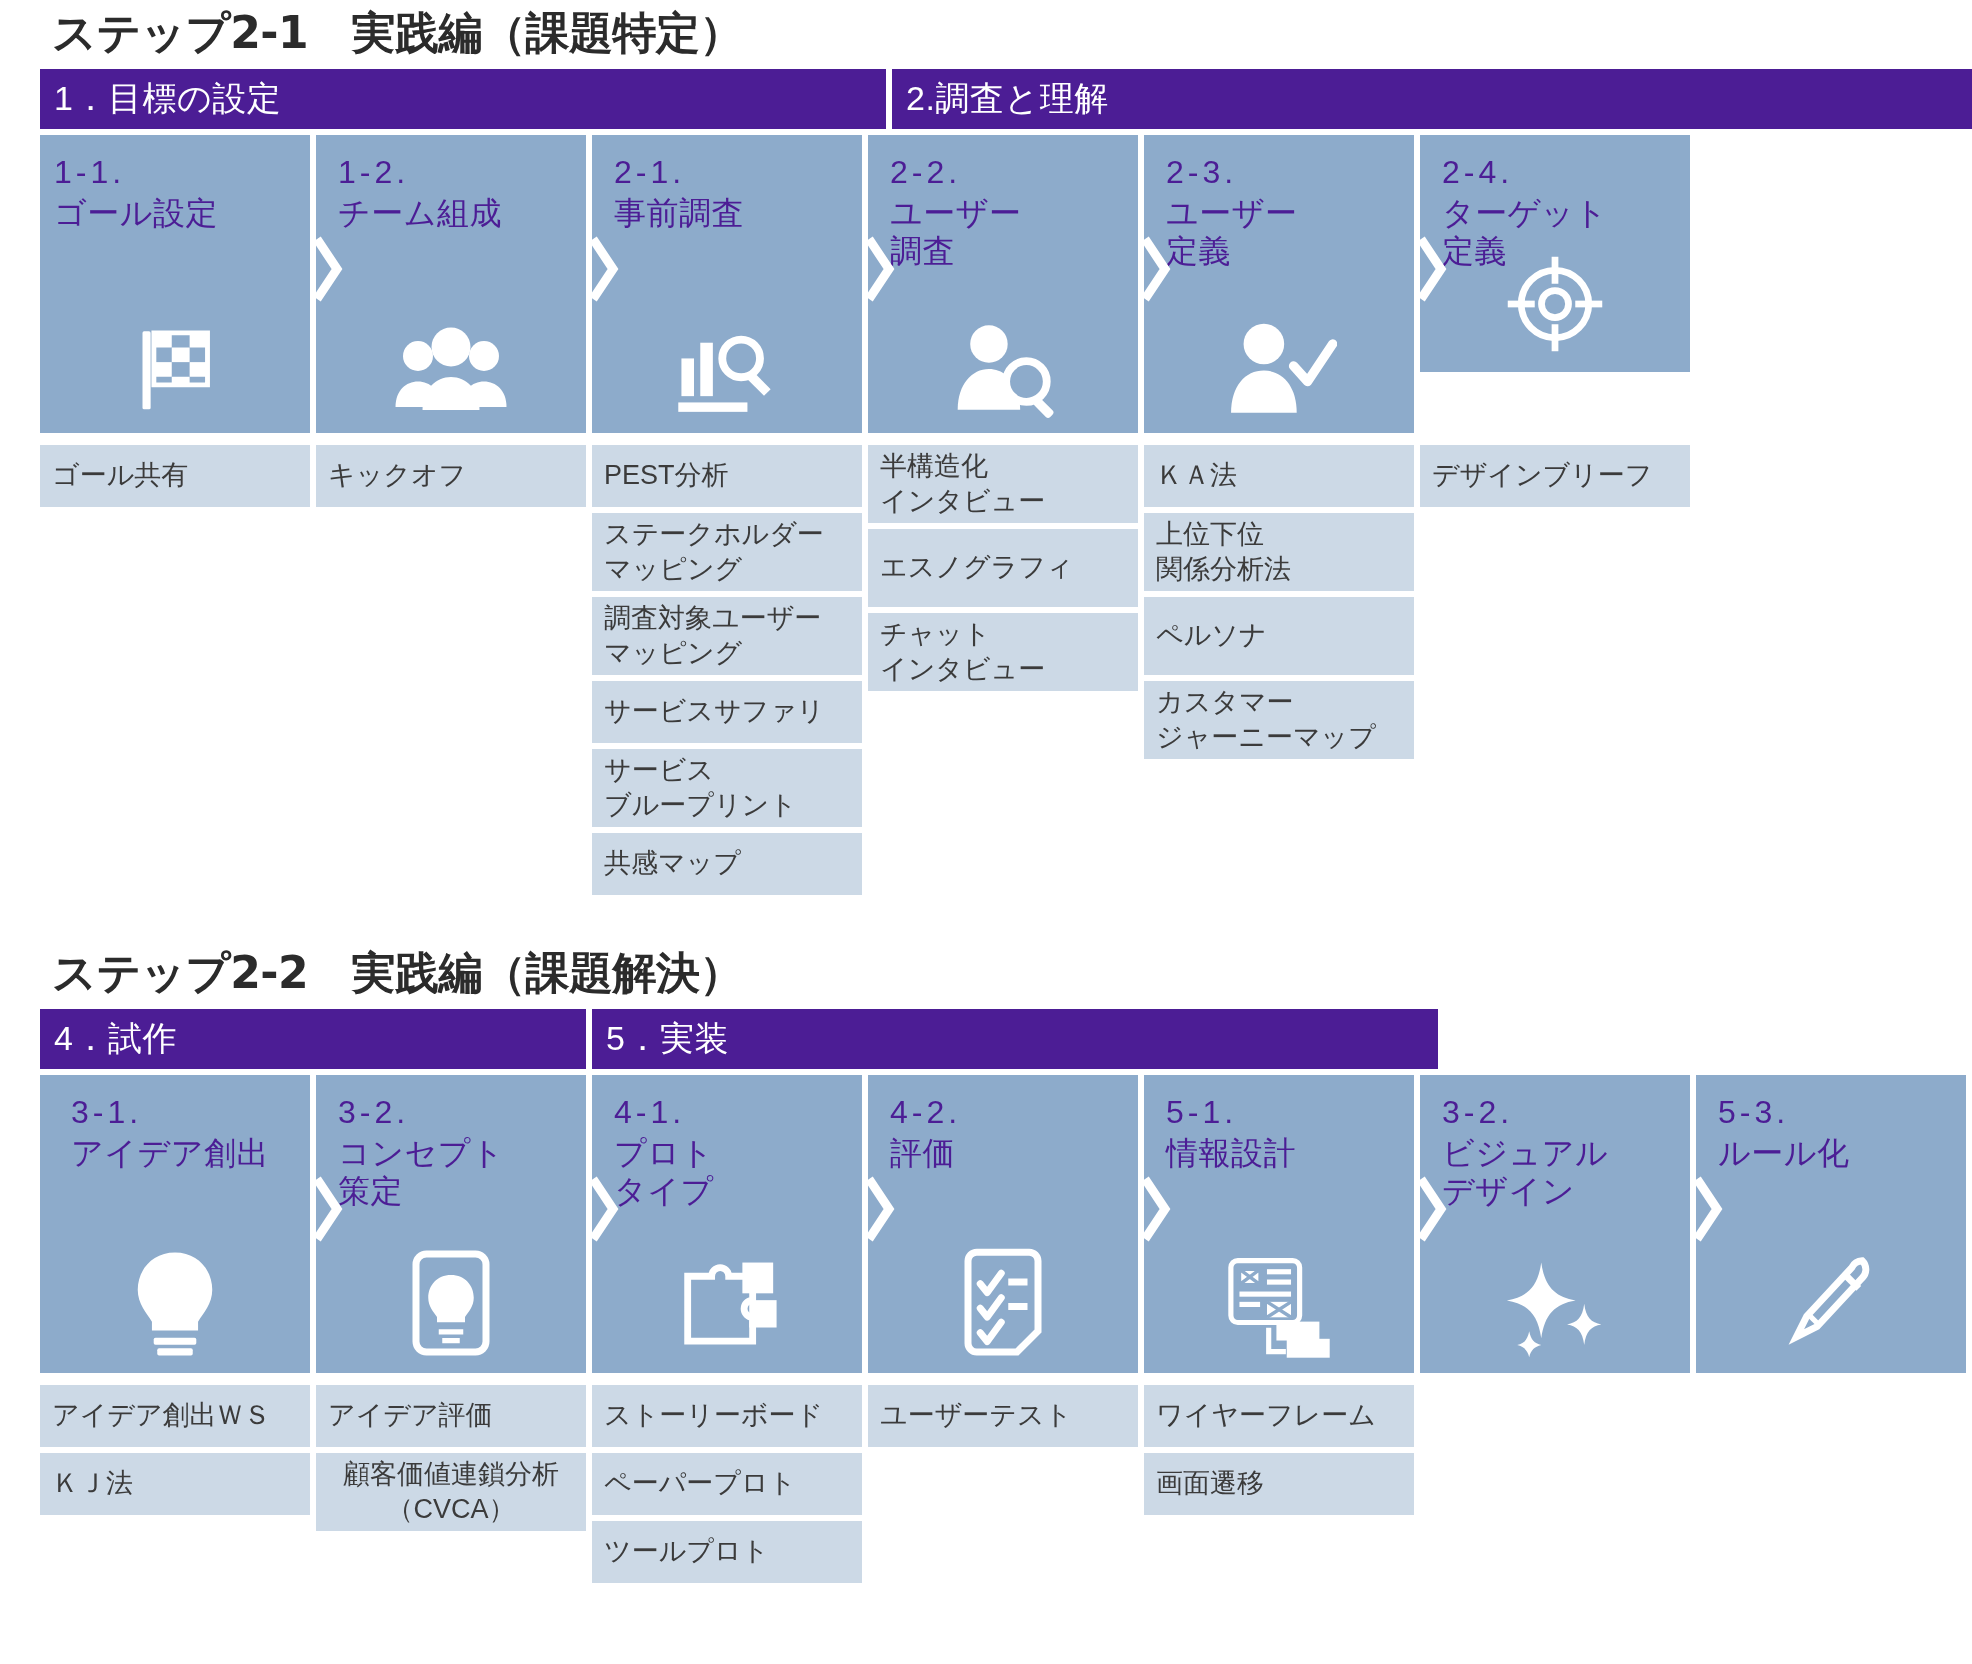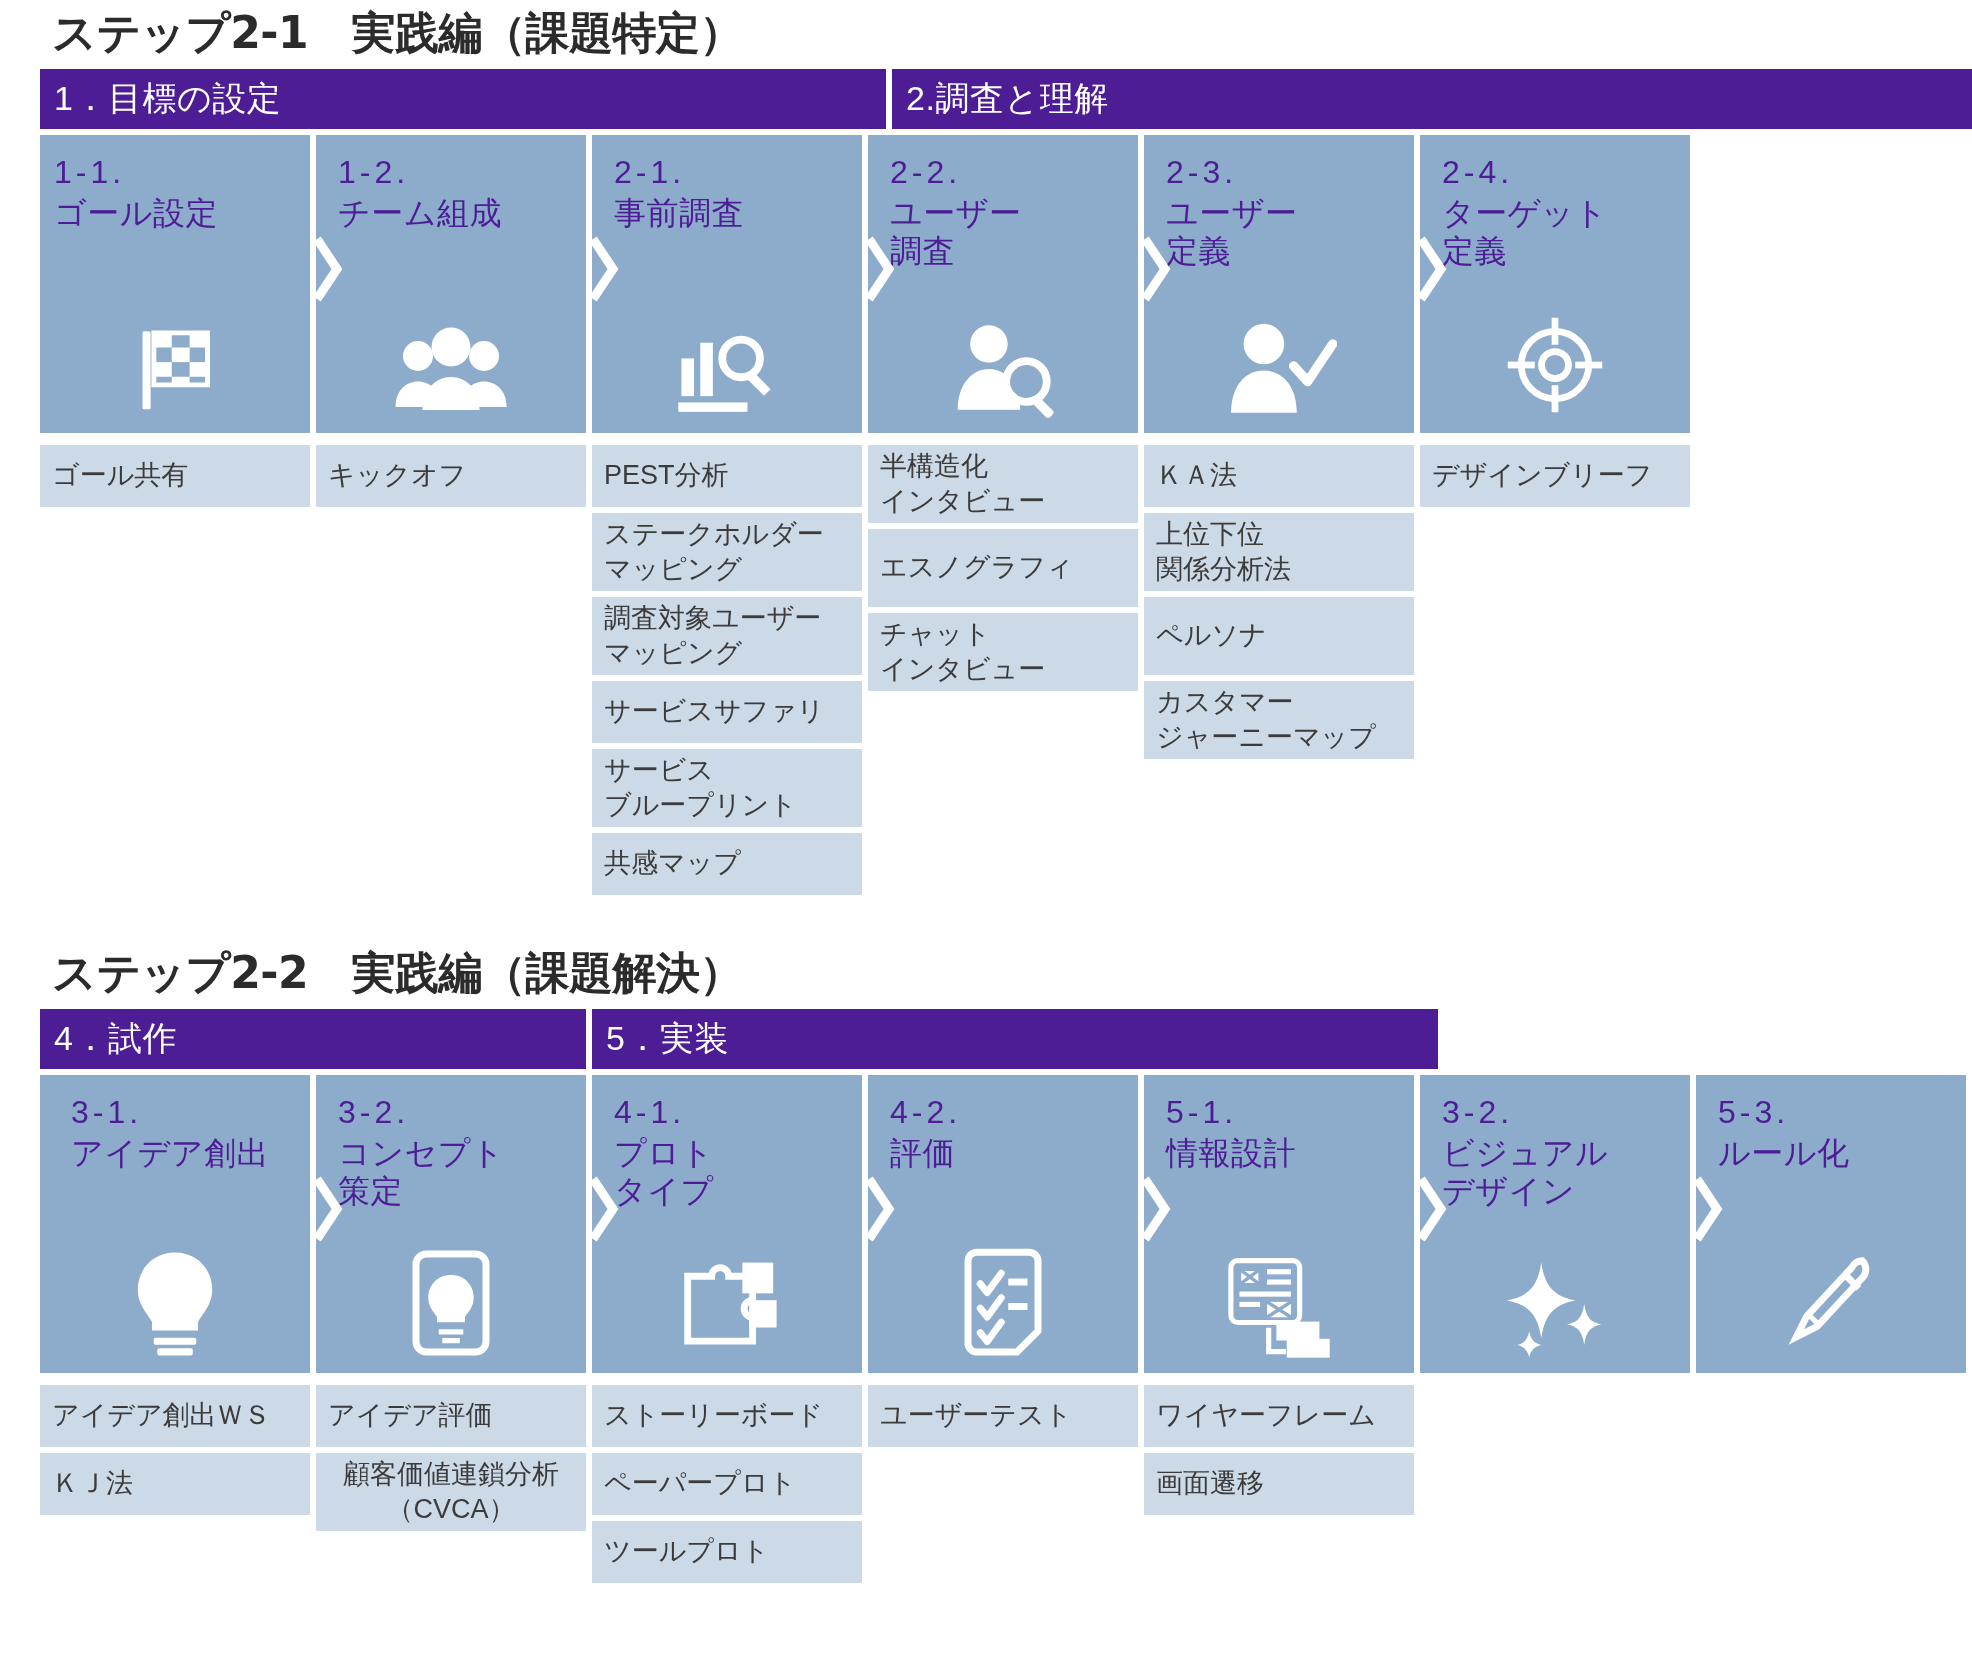--- a/index.html
+++ b/index.html
@@ -262,21 +262,21 @@
 定義</span>
           <span class="step-icon">
             <svg width="115" height="100" viewBox="0 0 72 64" fill="#ffffff">
               <circle cx="26" cy="16" r="13"></circle>
               <path d="M5 60 c0-17 9-27 21-27 s21 10 21 27 z"></path>
               <path d="M45 30 L54 40 L70 16" fill="none" stroke="#ffffff" stroke-width="6" stroke-linecap="round" stroke-linejoin="round"></path>
             </svg>
           </span>
         </div>
 
-        <div class="step" style="width:270px;height:298px">
+        <div class="step" style="width:270px;height:237px">
           <span class="notch">
             <svg width="30" height="298" viewBox="0 0 30 298">
               <path d="M2,104 L22,134 L2,164" fill="none" stroke="#ffffff" stroke-width="9"></path>
             </svg>
           </span>
           <span class="step-num">2-4.</span>
           <span class="step-label" style="white-space:pre-line">ターゲット
 定義</span>
           <span class="step-icon">
             <svg width="108" height="108" viewBox="0 0 64 64" fill="none" stroke="#ffffff" stroke-width="4">

